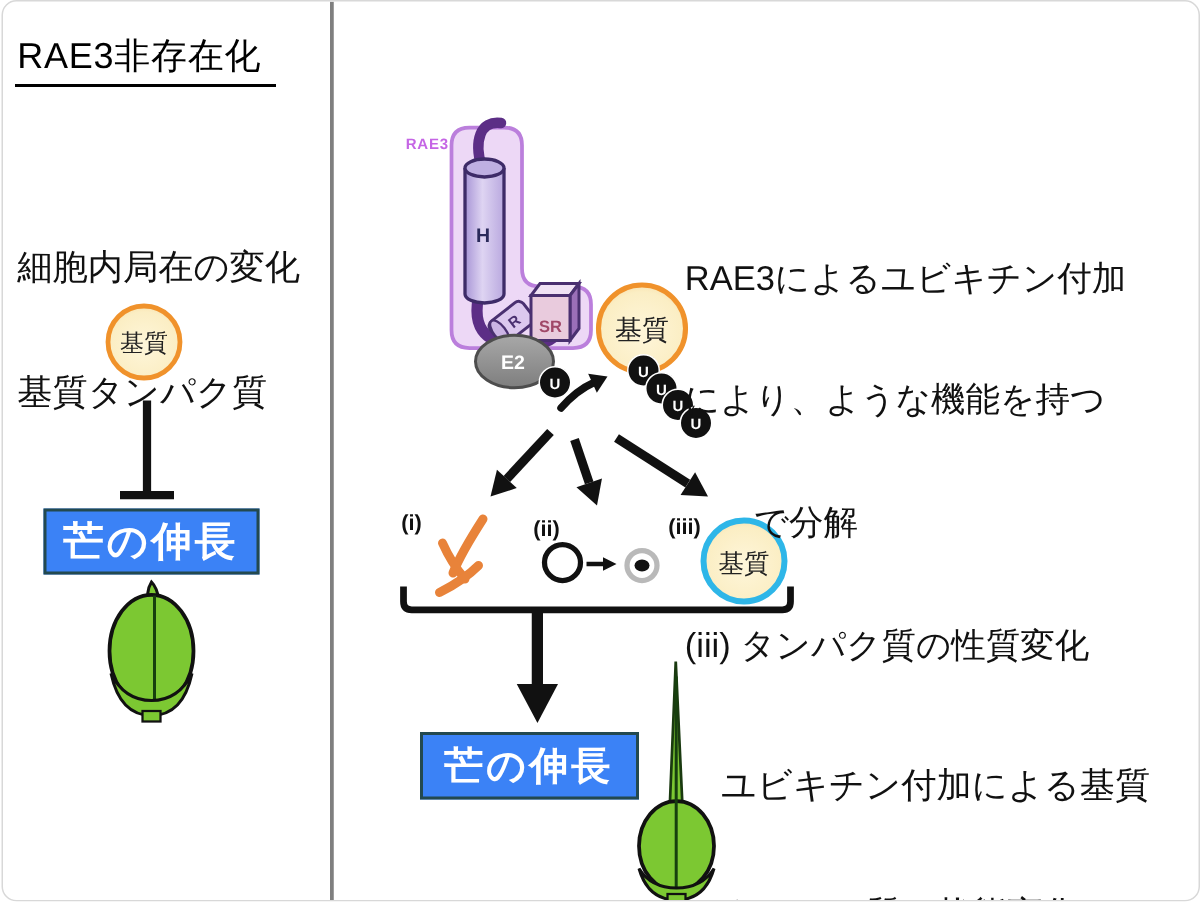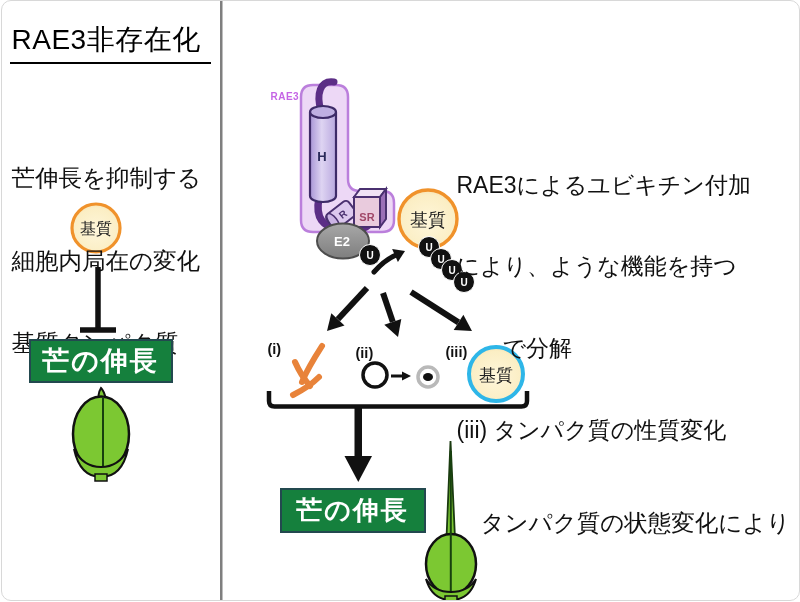--- a/index.html
+++ b/index.html
@@ -3,28 +3,28 @@
 <meta charset="utf-8">
 <style>
   html,body{margin:0;padding:0;background:#fff;}
   .stage{
     position:relative;width:797px;height:599px;margin:0 auto;
     background:#fff;border:1.5px solid #d8d8d8;border-radius:10px;overflow:hidden;
     font-family:"Liberation Sans","DejaVu Sans",sans-serif;color:#1a1a1a;
   }
   .abs{position:absolute;}
   .panel-title{
-    font-size:28px;font-weight:500;color:#000;display:inline-block;
+    font-size:24px;font-weight:500;color:#000;display:inline-block;
     border-bottom:2.5px solid #000;padding:0 10px 3px 2px;letter-spacing:.5px;text-align:center;
   }
   .para{font-size:23.5px;line-height:27.5px;white-space:pre;color:#111;}
   .para2{font-size:23px;line-height:27.3px;white-space:pre;color:#111;}
   .note{font-size:23.5px;line-height:28.5px;white-space:pre;color:#111;}
   .teal-box{
-    background:#15803d;border:2px solid #23494f;color:#fff;font-weight:bold;
+    background:#3b82f6;border:2px solid #23494f;color:#fff;font-weight:bold;
     display:flex;align-items:center;justify-content:center;letter-spacing:2px;
   }
   .rae3-label{color:#c565e5;font-weight:bold;font-size:10px;letter-spacing:.5px;}
   .roman{font-size:14.5px;font-weight:600;color:#111;}
   svg text{font-family:"Liberation Sans","DejaVu Sans",sans-serif;}
 </style>
 </head>
 <body>
 
 <div class="stage">
@@ -167,21 +167,20 @@
       <path d="M 424,578 Q 430,599 449,599 Q 468,599 474,578 Q 466,591 449,591 Q 432,591 424,578 Z" fill="#7cc832" stroke="#111" stroke-width="2"></path>
       <rect x="443" y="595" width="12" height="6" fill="#7cc832" stroke="#111" stroke-width="1.5"></rect>
     </g>
   </svg>
 
   <div class="abs" style="left:8px;top:20px">
     <span class="panel-title">RAE3非存在化</span>
   </div>
 
   <div class="abs para" style="left:10px;top:109px">
-    <div>芒伸長を抑制する</div>
     <div>細胞内局在の変化</div>
     <div>基質タンパク質</div>
   </div>
 
   <div class="abs teal-box" style="left:27px;top:338px;width:140px;height:40px;font-size:27px">
     <span>芒の伸長</span>
   </div>
 
 
   <div class="abs rae3-label" style="left:269px;top:90px">RAE3</div>
@@ -196,18 +195,19 @@
 
   <div class="abs roman" style="left:266px;top:340px">(i)</div>
   <div class="abs roman" style="left:354px;top:344px">(ii)</div>
   <div class="abs roman" style="left:444px;top:343px">(iii)</div>
 
   <div class="abs teal-box" style="left:278px;top:487px;width:142px;height:41px;font-size:26px">
     <span>芒の伸長</span>
   </div>
 
   <div class="abs note" style="left:479px;top:451px">
+    <div>ユビキチン付加による基質</div>
     <div>タンパク質の状態変化により</div>
     
     
   </div>
 
 </div>
 
 </body></html>

